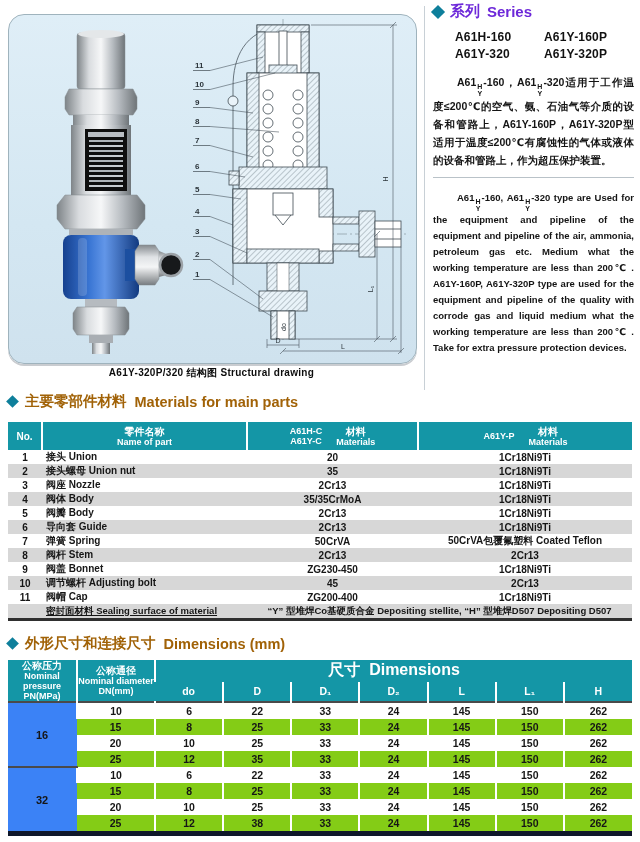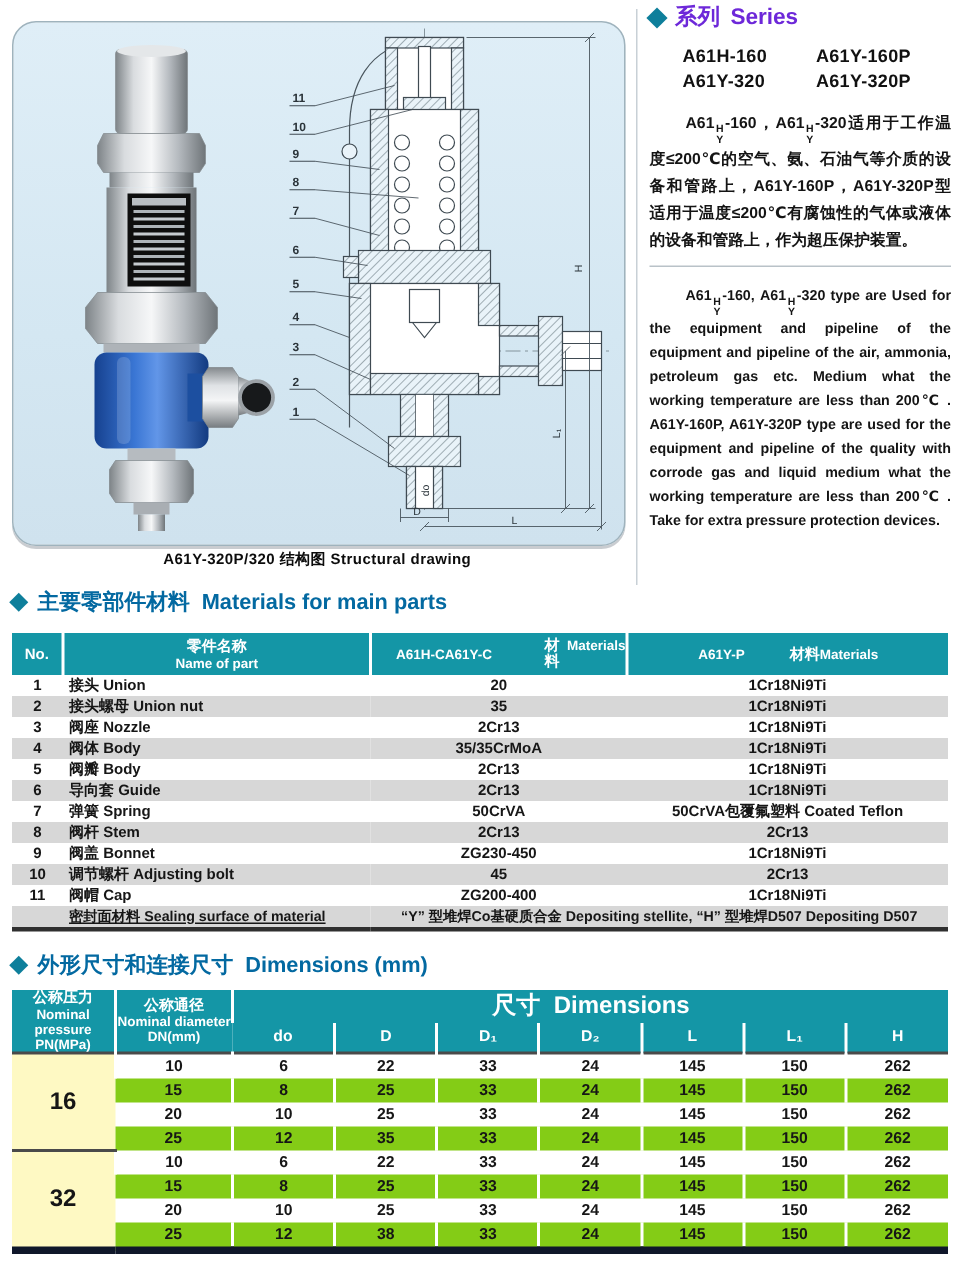--- a/index.html
+++ b/index.html
@@ -29,53 +29,53 @@
   .para-zh{font-size:10.5px;line-height:18px;font-weight:600;}
   .para-en{font-size:9.5px;line-height:16px;font-weight:600;}
   .para .indent{display:inline-block;width:24px;}
   .model{white-space:nowrap;font-weight:700;}
   .hy{display:inline-flex;flex-direction:column;align-items:center;vertical-align:-3px;
       font-size:7px;line-height:7px;font-weight:700;margin:0 1px;}
   .para-divider{margin-top:8px;height:1px;background:#b9c2c8;}
 
   
   .heading{position:absolute;display:flex;align-items:center;gap:8px;
-           font-size:14.5px;font-weight:bold;color:#0369a1;}
+           font-size:14.5px;font-weight:bold;color:#a16207;}
   .heading .diamond{width:9px;height:9px;}
 
   
   table{border-collapse:collapse;table-layout:fixed;width:624px;}
   th{background:#1496a6;color:#fff;font-weight:bold;padding:0;}
   th:not(:first-child){border-left:2px solid #fff;}
   td{text-align:center;font-size:10px;font-weight:600;color:#161616;padding:0;height:14px;}
   .zh-line{font-size:10px;line-height:11px;display:block;}
   .en-line{font-size:9px;line-height:10px;display:block;font-weight:bold;}
 
   .materials-table{position:absolute;left:8px;top:422px;border-bottom:3px solid #2f2f2f;}
   .materials-table thead th{height:28px;}
   .materials-table col.c-no{width:34px;}
   .materials-table col.c-name{width:205px;}
   .materials-table col.c-m1{width:171px;}
   .materials-table col.c-m2{width:214px;}
   .materials-table td.name-cell{text-align:left;padding-left:4px;}
   tr.band td{background:#d7d7d7;}
   .hdr-flex{display:flex;justify-content:center;align-items:center;gap:14px;}
-  .hdr-stack{display:flex;flex-direction:row;justify-content:flex-end;margin-left:16px;}
+  .hdr-stack{display:flex;flex-direction:column;justify-content:flex-end;}
   .seal-label{text-align:left;padding-left:38px;font-size:9.5px;text-decoration:underline;}
   .seal-value{font-size:9.5px;}
 
   .dims-table{position:absolute;left:8px;top:660px;border-bottom:5px solid #0f172a;}
   .dims-table col.c-pn{width:69px;}
   .dims-table col.c-dn{width:78px;}
   .dims-table col.c-d{width:68.1px;}
   .dims-table thead tr.row1 th{height:20px;}
   .dims-table thead tr.row2 th{height:19px;font-size:10.5px;}
   .dims-table thead{border-bottom:2px solid #4a4a4a;}
   .dims-table td{height:16px;font-size:10.5px;}
-  td.pn-cell{background:#fef9c3;font-size:16px;}
+  td.pn-cell{background:#3b82f6;font-size:11px;}
   td.group-sep{border-top:2px solid #4a4a4a;}
   tr.dband td:not(.pn-cell){background:#84cc16;}
   .dims-table td:not(:first-child):not(.pn-cell){border-left:2px solid #fff;}
 
   
   .dsvg-text{font-family:"Liberation Sans","DejaVu Sans",sans-serif;font-size:8px;fill:#2b343a;font-weight:bold;}
   .dim-text{font-family:"Liberation Sans","DejaVu Sans",sans-serif;font-size:7px;fill:#2b343a;}
 </style>
 </head>
 <body>

